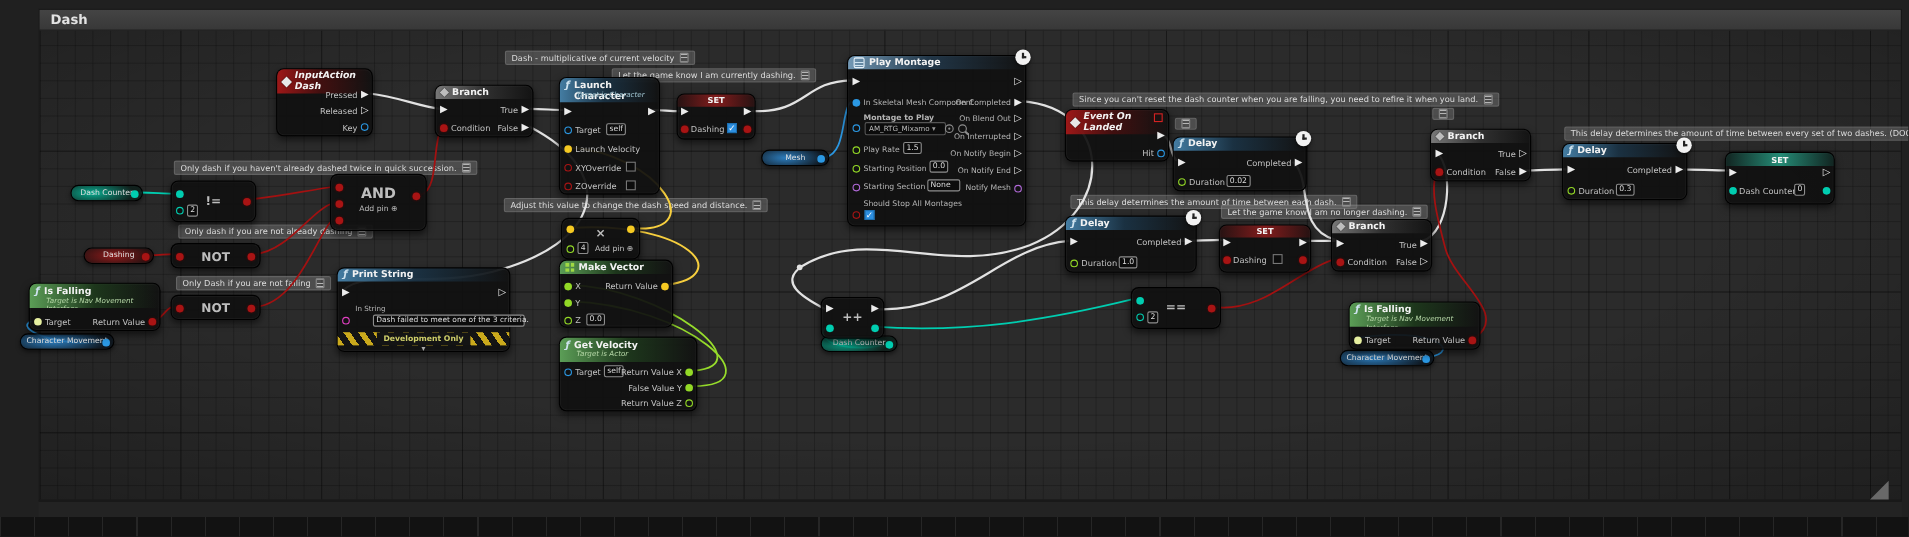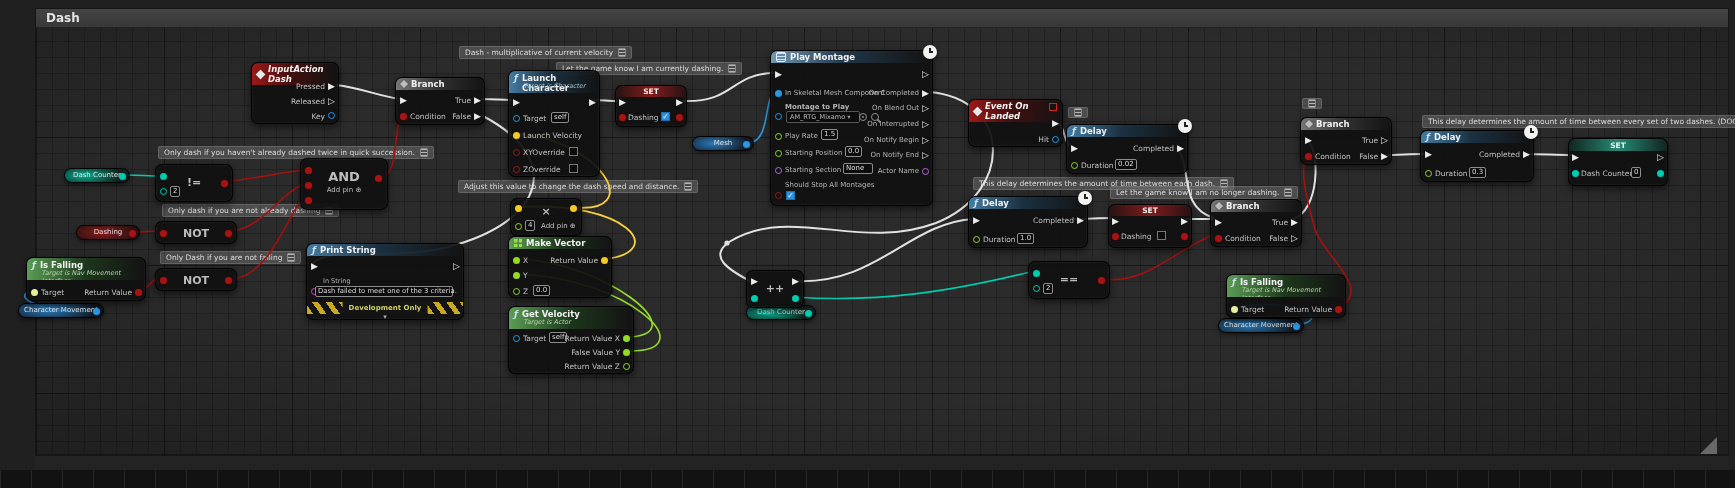--- a/index.html
+++ b/index.html
@@ -126,20 +126,24 @@
       <span class="nic"></span>
     </div>
  <div class="note" style="left:556px;top:62px;">
       <span>Let the game know I am currently dashing.</span>
       <span class="nic"></span>
     </div>
  <div class="note" style="left:458px;top:180px;">
       <span>Adjust this value to change the dash speed and distance.</span>
       <span class="nic"></span>
     </div>
+ <div class="note" style="left:975px;top:84px;">
+      <span>Since you can't reset the dash counter when you are falling, you need to refire it when you land.</span>
+      <span class="nic"></span>
+    </div>
  <div class="note" style="left:1068px;top:107px;">
       <span class="nic"></span>
     </div>
  <div class="note" style="left:973px;top:177px;">
       <span>This delay determines the amount of time between each dash.</span>
       <span class="nic"></span>
     </div>
  <div class="note" style="left:1110px;top:186px;">
       <span>Let the game know I am no longer dashing.</span>
       <span class="nic"></span>
@@ -289,21 +293,21 @@
   <span class="lab r dim" style="right:13px;top:38px;">On Completed</span>
       <span class="x" style="right:3px;top:38px;">▶</span>
   <span class="lab r dim" style="right:13px;top:53px;">On Blend Out</span>
       <span class="x" style="right:3px;top:53px;">▷</span>
   <span class="lab r dim" style="right:13px;top:69px;">On Interrupted</span>
       <span class="x" style="right:3px;top:69px;">▷</span>
   <span class="lab r dim" style="right:13px;top:85px;">On Notify Begin</span>
       <span class="x" style="right:3px;top:85px;">▷</span>
   <span class="lab r dim" style="right:13px;top:100px;">On Notify End</span>
       <span class="x" style="right:3px;top:100px;">▷</span>
-  <span class="lab r dim" style="right:13px;top:116px;">Actor Name</span>
+  <span class="lab r dim" style="right:13px;top:116px;">Notify Mesh</span>
       <span class="p h-name" style="right:3px;top:117px;"></span>
  </div>
 
  <div class="cap teal" style="left:64px;top:168px;width:66px;"><span>Dash Counter</span><span class="p f-int"></span></div>
  <div class="cap redv" style="left:76px;top:225px;width:64px;"><span>Dashing</span><span class="p f-bool"></span></div>
  <div class="cap bluev" style="left:692px;top:136px;width:62px;"><span>Mesh</span><span class="p f-obj"></span></div>
  <div class="cap teal" style="left:746px;top:305px;width:70px;"><span>Dash Counter</span><span class="p f-int"></span></div>
  <div class="cap bluev" style="left:18px;top:303px;width:86px;"><span>Character Movement</span><span class="p f-obj"></span></div>
  <div class="cap bluev" style="left:1218px;top:318px;width:86px;"><span>Character Movement</span><span class="p f-obj"></span></div>
 
@@ -349,21 +353,21 @@
 
  <div class="node" style="left:306px;top:243px;width:158px;height:77px;">
   <div class="nhdr h-fn">
         <span class="fico">ƒ</span>
         <span>Print String</span>
       </div>
   <span class="x" style="left:4px;top:18px;">▶</span>
   <span class="x" style="right:3px;top:18px;">▷</span>
   <span class="lab dim" style="left:16px;top:33px;font-size:6.5px;">In String</span>
   <span class="p h-str" style="left:4px;top:44px;"></span>
-  <span class="vbox" style="left:8px;top:42px;width:132px;font-size:6.8px;">Dash failed to meet one of the 3 criteria.</span>
+  <span class="vbox" style="left:32px;top:42px;width:132px;font-size:6.8px;">Dash failed to meet one of the 3 criteria.</span>
   <div class="devband" style="top:58px;">
         <span class="dtxt">Development Only</span>
       </div>
   <span class="expander" style="left:50%;transform:translateX(-50%);top:69px;">▾</span>
  </div>
 
  <div class="node" style="left:510px;top:198px;width:72px;height:38px;">
   <span class="p f-vec" style="left:4px;top:6px;"></span>
   <span class="p f-vec" style="right:4px;top:6px;"></span>
   <span class="op" style="top:6px;font-size:11px;">×</span>

